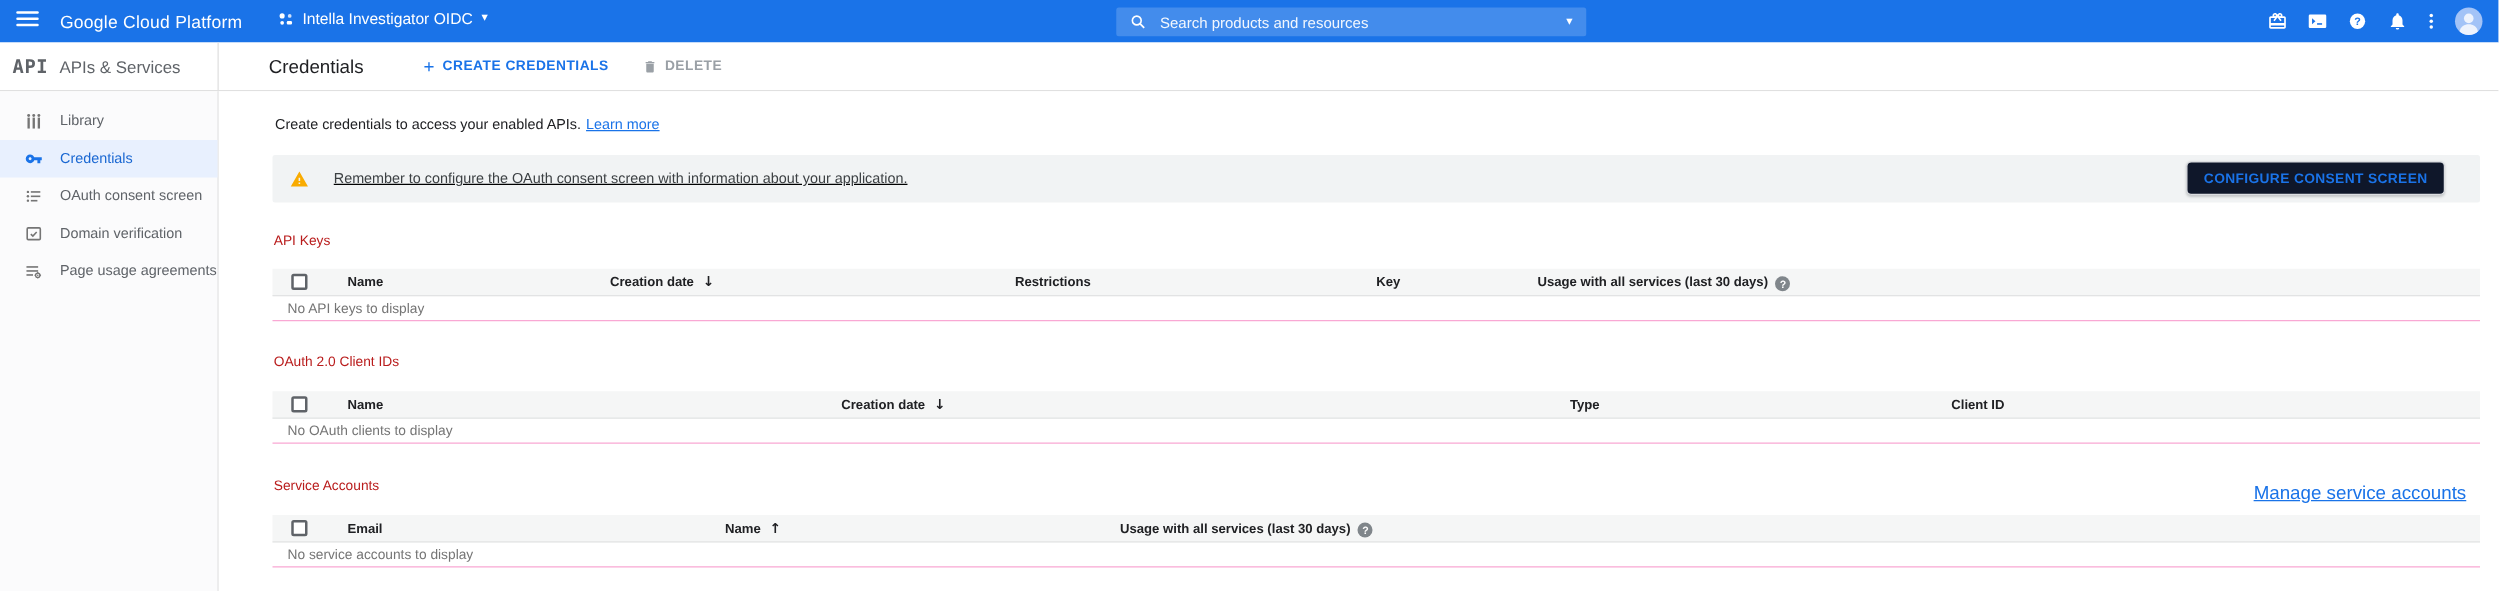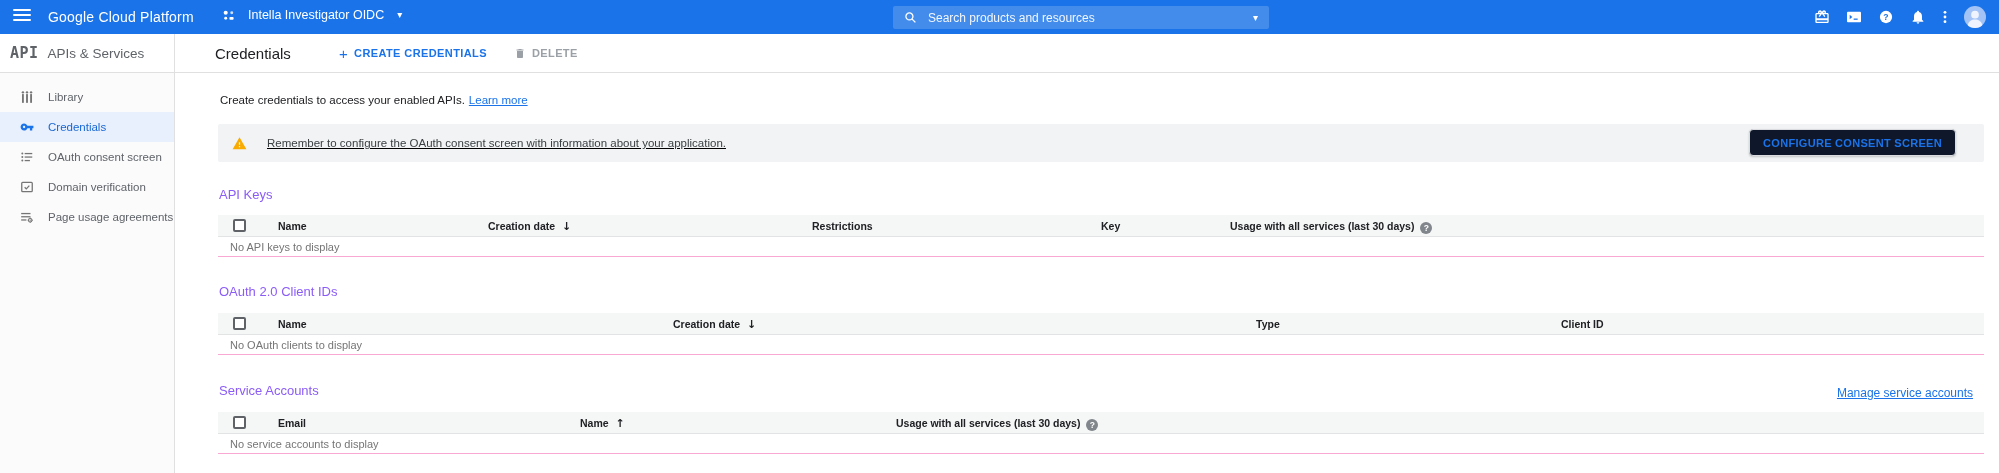--- a/index.html
+++ b/index.html
@@ -5,21 +5,21 @@
   html,body{margin:0;padding:0;background:#fff;}
   .screen{position:relative;width:1999px;height:473px;background:#fff;overflow:hidden;
           font-family:"Liberation Sans",sans-serif;-webkit-font-smoothing:antialiased;}
 
   
   .topbar{position:absolute;left:0;top:0;width:100%;height:34px;background:#1a73e8;color:#fff;}
   .hamburger{position:absolute;left:13px;top:9px;width:18px;height:16px;cursor:pointer;}
   .hamburger i{display:block;height:2px;background:#fff;margin-bottom:3px;border-radius:1px;}
   .brand{position:absolute;left:48px;top:0;height:34px;display:flex;align-items:center;
          font-size:14px;letter-spacing:.2px;cursor:pointer;}
-  .project{position:absolute;left:222px;top:0;height:30px;display:flex;align-items:center;gap:13px;
+  .project{position:absolute;left:222px;top:0;height:30px;display:flex;align-items:center;gap:7px;
            font-size:12.5px;cursor:pointer;}
   .caret{font-family:"DejaVu Sans",sans-serif;font-size:10px;line-height:1;}
   .searchbar{position:absolute;left:893px;top:6px;width:376px;height:23px;border-radius:2px;
              background:rgba(255,255,255,.18);display:flex;align-items:center;
              padding:0 11px;box-sizing:border-box;cursor:text;}
   .search-ph{margin-left:11px;font-size:12px;color:rgba(255,255,255,.93);}
   .searchbar .caret{margin-left:auto;color:#fff;}
   .tb-icons{position:absolute;right:13px;top:0;height:34px;display:flex;align-items:center;gap:16px;}
   .tbi{width:16px;height:16px;display:block;cursor:pointer;}
   .avatar{width:22px;height:22px;border-radius:50%;background:#a3c3f7;overflow:hidden;cursor:pointer;}
@@ -54,35 +54,35 @@
   .intro{position:absolute;left:45px;top:21px;font-size:11.5px;color:#202124;}
   .learn-link{color:#1a73e8;text-decoration:underline;cursor:pointer;margin-left:4px;}
   .banner{position:absolute;left:43px;top:51px;width:1766px;height:38px;background:#f1f3f4;
           border-radius:2px;display:flex;align-items:center;text-decoration:underline;}
   .warn-icon{width:15px;height:15px;margin-left:14px;flex:none;}
   .banner-text{margin-left:20px;font-size:11.5px;color:#3c4043;}
   .consent-btn{position:absolute;right:28px;top:5px;height:27px;padding:0 13px;background:#0f172a;
                border:1px solid #dadce0;border-radius:4px;color:#1a73e8;font-family:inherit;
                font-size:11px;font-weight:bold;letter-spacing:.3px;cursor:pointer;
                box-shadow:0 1px 2px rgba(60,64,67,.25);}
-  .section-title{position:absolute;left:44px;font-size:13px;color:#8b5cf6;}
+  .section-title{position:absolute;left:44px;font-size:11px;color:#b91c1c;}
   .thead{position:absolute;left:43px;width:1766px;height:22px;background:#f5f6f6;
          border-bottom:1px solid #e2e3e4;box-sizing:border-box;}
   .checkbox{position:absolute;left:15px;top:4px;width:13px;height:13px;border:2px solid #5f6368;
             border-radius:2px;background:#fff;box-sizing:border-box;cursor:pointer;}
   .col{position:absolute;top:0;height:22px;line-height:22px;font-size:10.5px;font-weight:bold;
        color:#202124;white-space:nowrap;}
   .sort{font-family:"DejaVu Sans",sans-serif;font-size:11px;margin-left:7px;cursor:pointer;}
   .helpdot{display:inline-block;width:12px;height:12px;border-radius:50%;background:#80868b;
            color:#fff;font-size:8.5px;font-weight:bold;text-align:center;line-height:12px;
            margin-left:6px;vertical-align:-1px;cursor:pointer;}
   .empty-row{position:absolute;left:43px;width:1766px;height:20px;line-height:20px;
              border-bottom:1px solid #f9a8d4;font-size:11px;color:#757575;padding-left:12px;
              box-sizing:border-box;}
-  .manage-link{position:absolute;top:313px;right:26px;font-size:12px;color:#1a73e8;
+  .manage-link{position:absolute;top:313px;right:26px;font-size:15px;color:#1a73e8;
                text-decoration:underline;cursor:pointer;}
 </style>
 </head>
 <body>
 
 <div class="screen">
 
   <header class="topbar">
     <div class="hamburger">
         <i></i>

